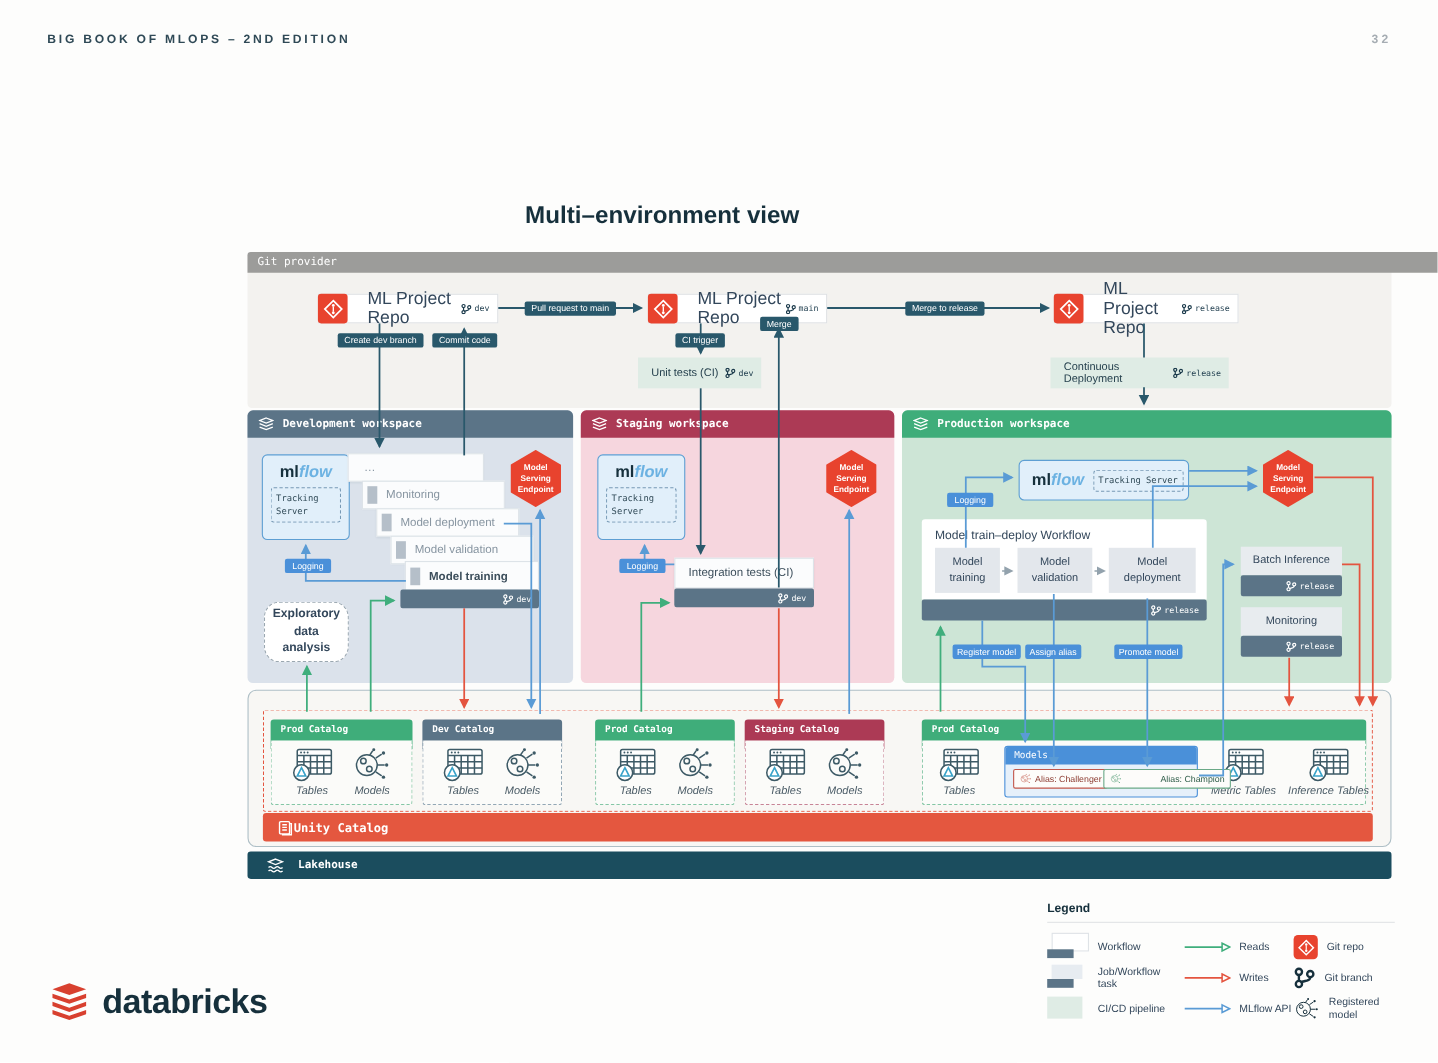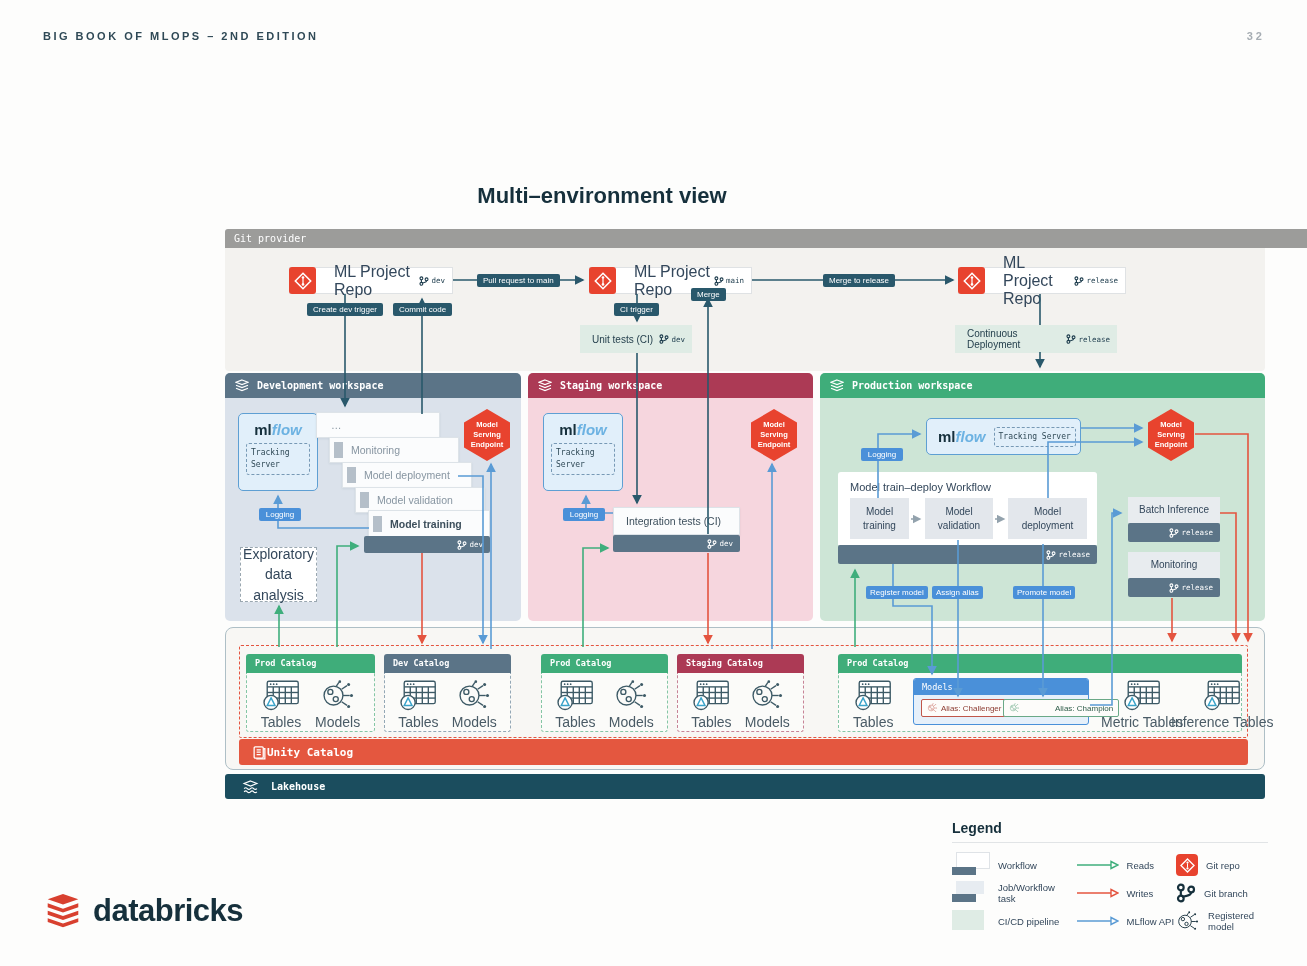--- a/index.html
+++ b/index.html
@@ -30,45 +30,45 @@
   .mlflow .logo{font-size:15px;letter-spacing:0;}
   .mlflow .logo .ml{font-weight:700;color:#16303c;}
   .mlflow .logo .flow{font-style:italic;color:#6cb2e2;font-weight:600;}
   .track{border:1.2px dashed #7799b5;border-radius:3px;font-size:8px;color:#2f4956;padding:3px 4px;line-height:1.5;}
   .pill-blue{position:absolute;height:13px;background:#4a90d9;border-radius:2px;color:#fff;font-size:8px;line-height:13px;text-align:center;white-space:nowrap;z-index:30;padding:0 4px;box-sizing:border-box;}
   .hex{position:absolute;width:46px;height:52px;background:#e8432e;clip-path:polygon(50% 0,100% 26%,100% 74%,50% 100%,0 74%,0 26%);display:flex;align-items:center;justify-content:center;text-align:center;color:#fff;font-size:7.5px;font-weight:700;line-height:1.3;z-index:10;}
   .card{position:absolute;background:#fbfcfd;border:1px solid #dde3e8;box-shadow:0 1px 2px rgba(40,60,80,.08);font-size:10.5px;color:#8795a1;display:flex;align-items:center;box-sizing:border-box;z-index:10;}
   .card .tab{width:9px;height:16px;background:#b5bfc9;margin:0 8px 0 4px;flex:none;}
   .bar-dark{position:absolute;background:#5b7487;border-radius:2px;display:flex;align-items:center;justify-content:flex-end;z-index:10;}
   .bar-dark .branch-chip{color:#fff;}
-  .dashed-box{position:absolute;background:#fff;border:1.3px dashed #9aa7b0;border-radius:0;display:flex;align-items:center;justify-content:center;text-align:center;font-size:14px;color:#33475b;line-height:1.45;z-index:10;box-sizing:border-box;}
+  .dashed-box{position:absolute;background:#fff;border:1.3px dashed #9aa7b0;border-radius:14px;display:flex;align-items:center;justify-content:center;text-align:center;font-size:11px;color:#33475b;line-height:1.45;z-index:10;box-sizing:border-box;font-weight:bold;}
   .step{position:absolute;background:#e3e7ec;display:flex;align-items:center;justify-content:center;text-align:center;font-size:10px;color:#33475b;line-height:1.35;z-index:10;}
 
   
   .cat-wrap{left:225px;top:627px;width:1040px;height:143px;background:#f8f7f4;border:1.5px solid #aebfc6;border-radius:8px;box-sizing:border-box;}
   .red-dash{left:239px;top:645px;width:1009px;height:93px;border:1.5px dashed #e4543f;border-radius:2px;box-sizing:border-box;z-index:6;}
   .cat-card{position:absolute;top:654px;height:78px;z-index:10;}
   .cat-h{height:27px;border-radius:3px 3px 0 0;color:#fff;font-size:8.5px;line-height:19px;padding-left:9px;font-weight:700;}
   .cat-b{position:absolute;left:0;right:0;top:19px;bottom:0;background:#fbfbf9;border:1.2px dashed #84c6a5;border-top:none;border-radius:0 0 3px 3px;display:flex;align-items:flex-start;justify-content:space-evenly;box-sizing:border-box;}
   .h-green{background:#3fad7a;}
   .h-slate{background:#5b7487;}
   .h-maroon{background:#ac3a55;}
   .b-slate{border-color:#93a7b5;}
   .b-maroon{border-color:#c78396;}
   .asset{display:flex;flex-direction:column;align-items:center;padding-top:7px;color:#4a5b66;}
-  .asset .alabel{font-size:14px;margin-top:3px;white-space:nowrap;}
+  .asset .alabel{font-size:10px;margin-top:3px;white-space:nowrap;font-style:italic;}
   .models-box{position:absolute;left:913px;top:678px;width:176px;height:47px;background:#e6f0fa;border:1px solid #4a90d9;border-radius:3px;box-sizing:border-box;z-index:12;}
   .models-box .mh{height:16px;background:#4a90d9;color:#fff;font-size:8.5px;line-height:16px;padding-left:8px;border-radius:2px 2px 0 0;}
   .chip{position:absolute;height:18px;border-radius:2px;display:flex;align-items:center;gap:3px;font-size:8px;padding:0 5px;box-sizing:border-box;background:#fdfcfa;z-index:13;}
   .unity{left:239px;top:739px;width:1009px;height:26px;background:#e4573f;border-radius:3px;display:flex;align-items:center;padding-left:13px;color:#fff;font-size:11px;font-weight:700;box-sizing:border-box;z-index:10;}
   .lake{left:225px;top:774px;width:1040px;height:25px;background:#1b4d5e;border-radius:3px;display:flex;align-items:center;gap:12px;padding-left:17px;color:#fff;font-size:10px;font-weight:700;box-sizing:border-box;}
 
   
   .legend{left:952px;top:820px;width:316px;}
-  .legend .ltitle{font-size:14px;font-weight:700;color:#16303c;}
+  .legend .ltitle{font-size:11px;font-weight:700;color:#16303c;}
   .legend hr{border:none;border-top:1px solid #e1e4e6;margin:6px 0 8px 0;}
   .lrow{display:flex;align-items:center;height:28px;}
   .lswatch{width:38px;height:26px;position:relative;flex:none;}
   .llabel{font-size:9.5px;color:#33475b;margin-left:8px;}
 
   
   .brand{left:43px;top:893px;display:flex;align-items:center;gap:10px;}
   .brand .bname{font-size:31px;font-weight:700;color:#16303c;letter-spacing:-0.5px;}
 
   svg.overlay{position:absolute;left:0;top:0;z-index:20;pointer-events:none;}
@@ -207,21 +207,21 @@
       </span>
     <span class="rlabel">ML Project Repo</span>
     <span class="branch-chip mono">
         <svg width="10" height="10" style="color:#1b3a4b">
           <use href="#sym-branch"></use>
         </svg>
         <span>release</span>
       </span>
   </div>
 
-  <div class="abs pill-dark" style="left:307px;top:303px;">Create dev trigger</div>
+  <div class="abs pill-dark" style="left:307px;top:303px;">Create dev branch</div>
   <div class="abs pill-dark" style="left:393px;top:303px;">Commit code</div>
   <div class="abs pill-dark" style="left:477px;top:274px;">Pull request to main</div>
   <div class="abs pill-dark" style="left:614px;top:303px;">CI trigger</div>
   <div class="abs pill-dark" style="left:691px;top:288px;">Merge</div>
   <div class="abs pill-dark" style="left:823px;top:274px;">Merge to release</div>
 
   <div class="abs ci-box" style="left:580px;top:325px;width:112px;">
     <span class="clabel">Unit tests (CI)</span>
     <span class="branch-chip mono">
         <svg width="10" height="10" style="color:#1b3a4b">

